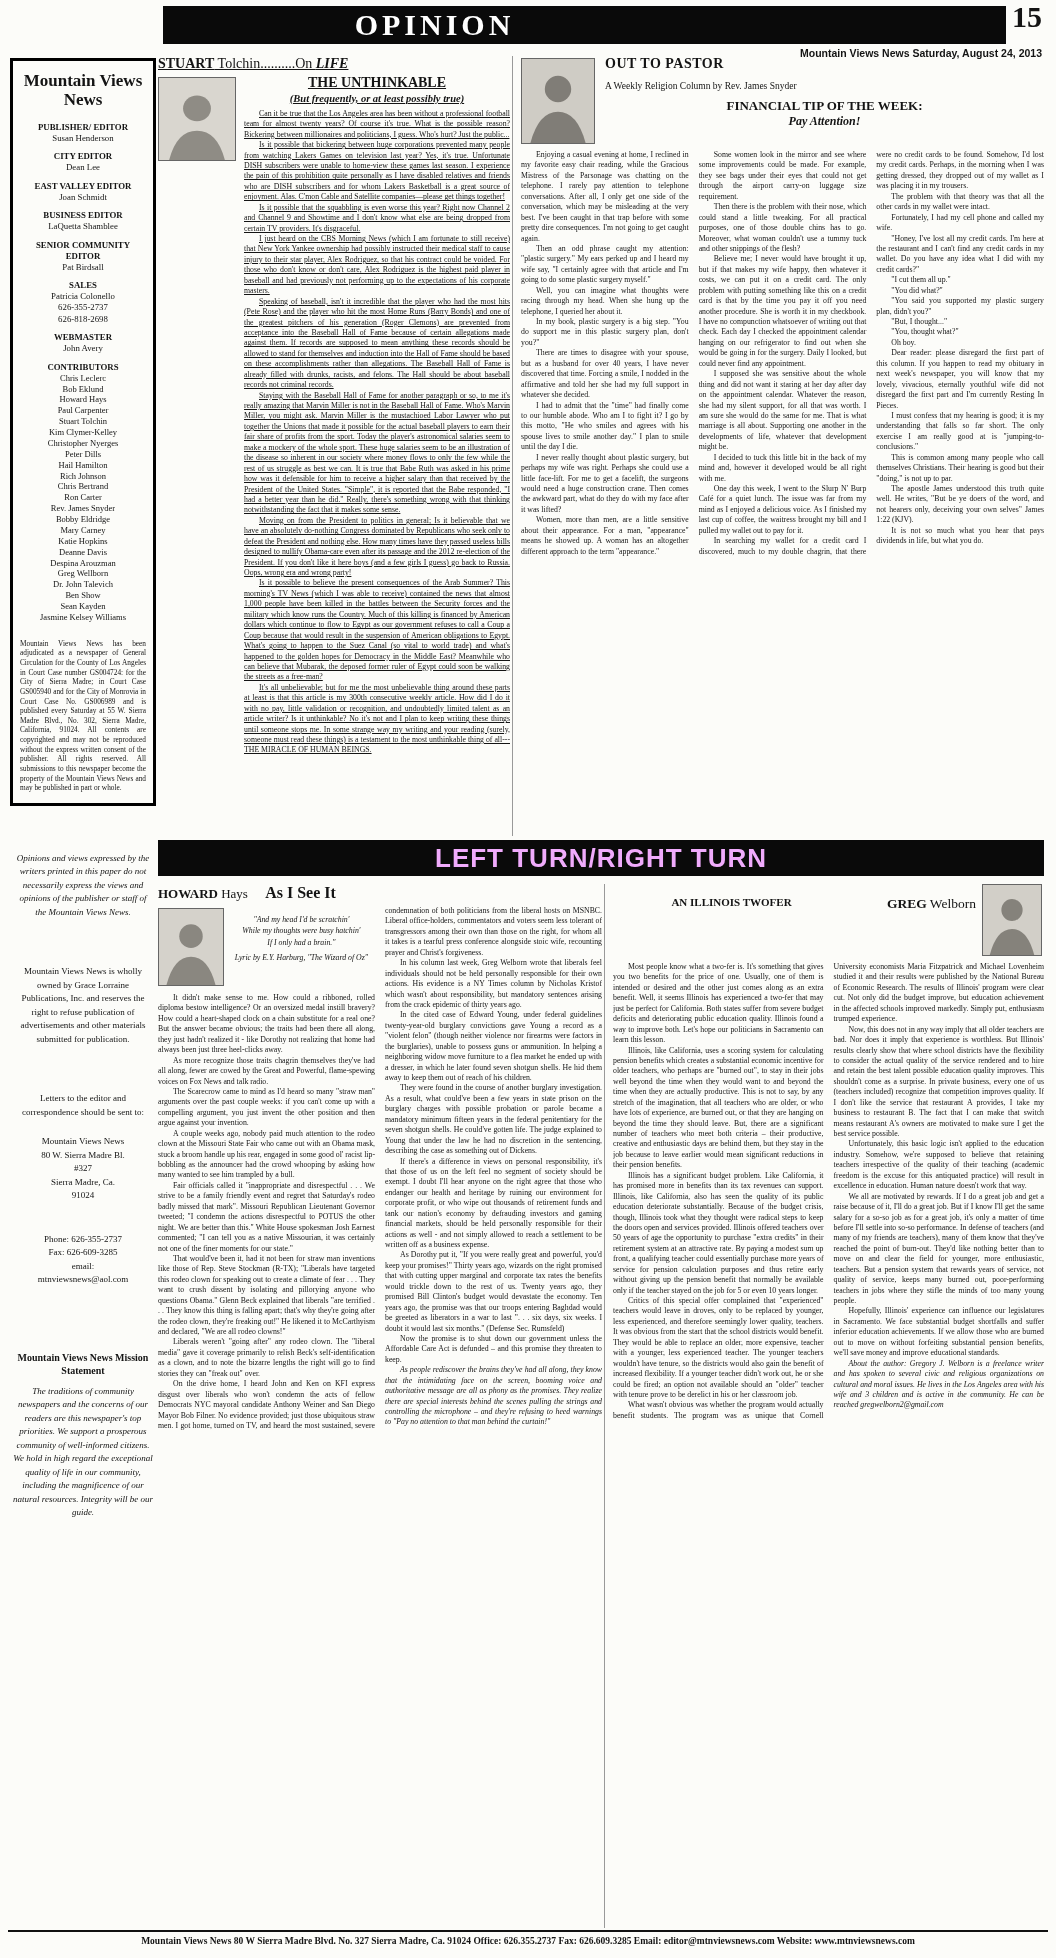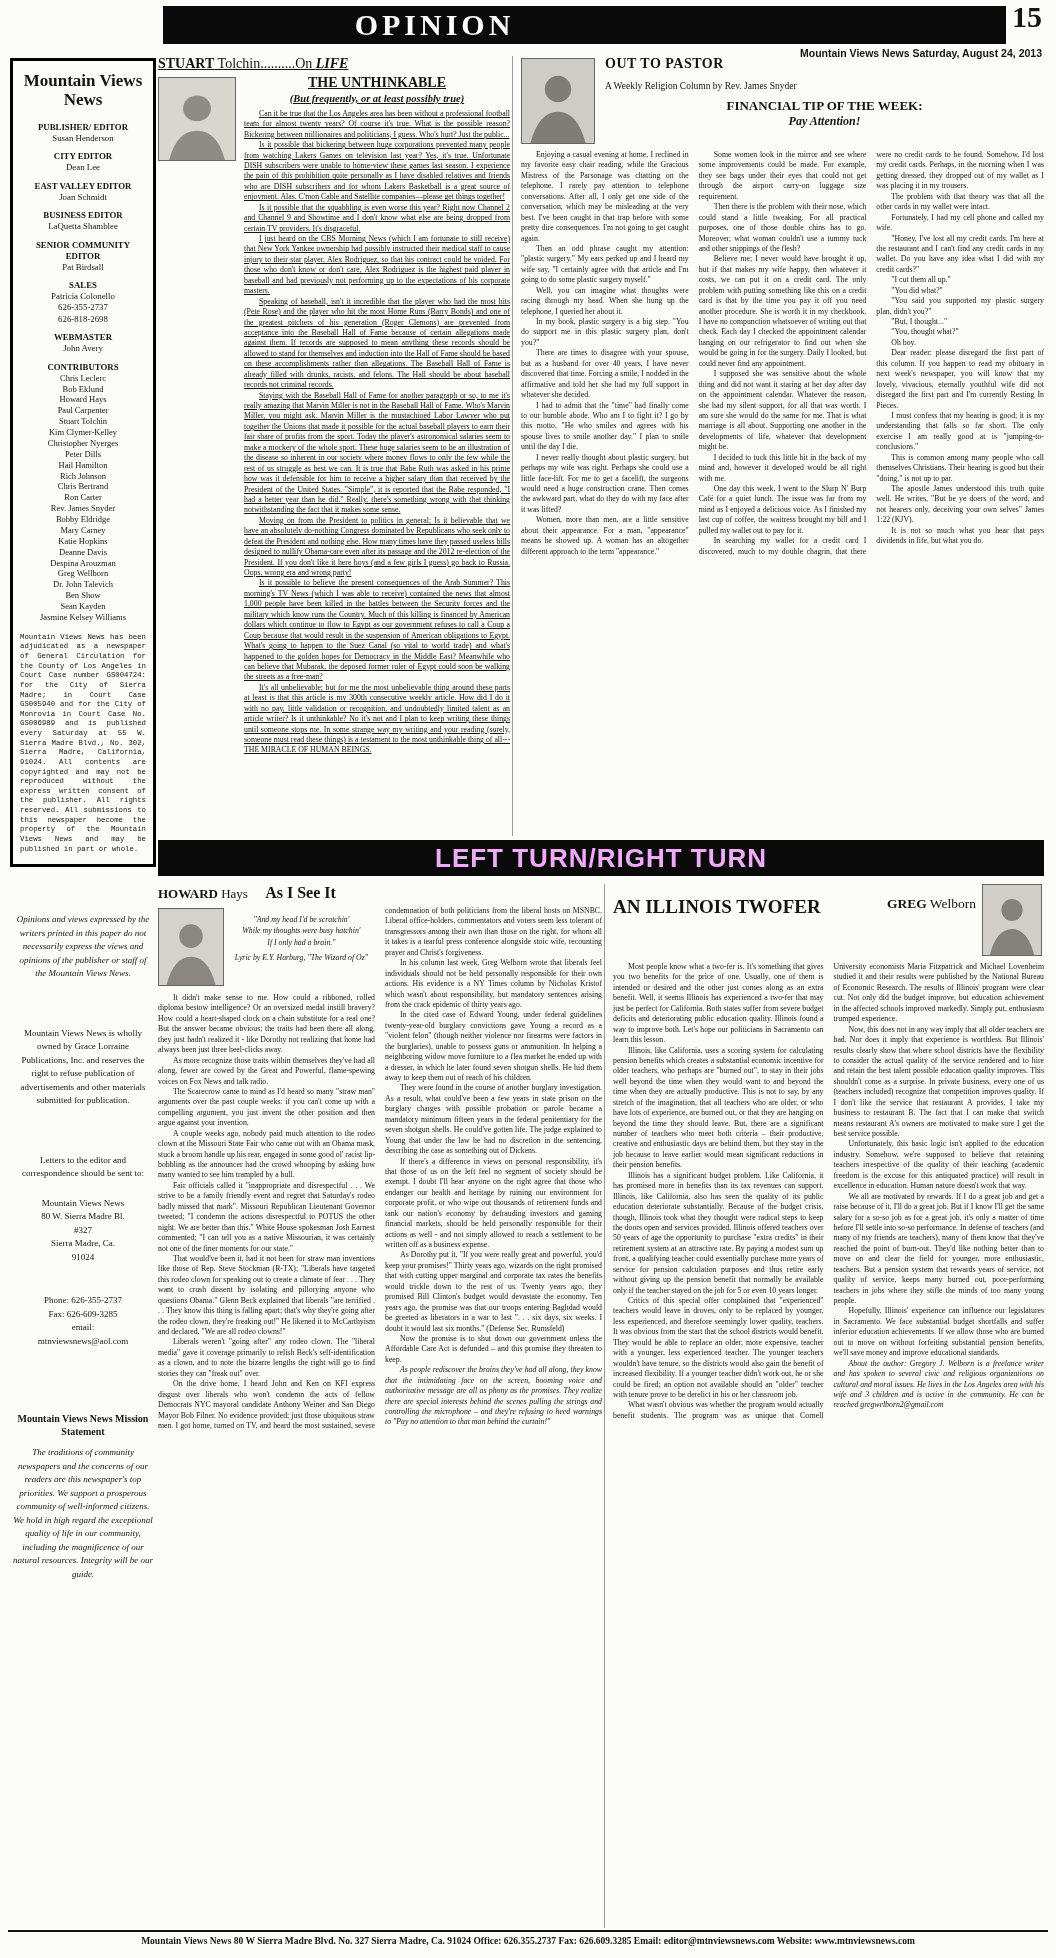--- a/index.html
+++ b/index.html
@@ -18,21 +18,21 @@
   #dateline{position:absolute;right:14px;top:47px;font-size:10.5px;font-weight:bold;
             font-family:"Liberation Sans",sans-serif;}
 
   
   #sidebar{position:absolute;left:10px;top:58px;width:146px;height:1870px;overflow:hidden;}
   .mbox{border:3px solid #000;padding:8px 6px 10px;text-align:center;background:#fcfcf9;}
   .mb-title{font-size:17px;font-weight:bold;line-height:1.12;padding:2px 0 6px;}
   .role{font-size:8.8px;font-weight:bold;margin-top:7px;line-height:1.25;}
   .name{font-size:8.8px;line-height:1.3;}
   .contrib{font-size:8.5px;line-height:1.28;}
-  .legal{font-size:7.3px;line-height:1.32;text-align:justify;margin-top:10px;padding:0 1px;font-family:Liberation Mono, monospace;}
+  .legal{font-size:7.3px;line-height:1.32;text-align:justify;margin-top:16px;padding:0 1px;}
   .side{font-size:9px;line-height:1.5;text-align:center;margin-top:46px;padding:0 3px;}
   .addr{margin-top:16px;}
   .addr div{font-size:9px;line-height:1.5;text-align:center;}
   .contactlines{margin-top:30px;}
   .mission-title{font-size:10px;font-weight:bold;text-align:center;margin-top:64px;line-height:1.3;}
   .mission{font-size:9px;font-style:italic;line-height:1.5;text-align:center;margin-top:8px;padding:0 3px;}
 
   
   .photo{background:#d8d5ce;border:1px solid #666;overflow:hidden;}
   .photo svg{display:block;width:100%;height:100%;}
@@ -73,21 +73,21 @@
   .hays-lead{float:left;width:99%;margin-bottom:5px;}
   .ha-photo{float:left;width:66px;height:78px;margin:2px 6px 2px 0;}
   .epi{font-size:7.8px;font-style:italic;text-align:center;padding-top:8px;line-height:1.45;}
   .epi div:last-child{margin-top:4px;}
   .closing{font-style:italic;}
 
   
   #welborn{position:absolute;left:604px;top:884px;width:440px;height:1044px;overflow:hidden;
            border-left:1px solid #999;padding-left:8px;}
   .we-head{position:relative;height:78px;}
-  .we-title{position:absolute;left:0;top:12px;width:55%;text-align:left;font-weight:bold;font-size:19px;}
+  .we-title{position:absolute;left:0;top:12px;width:55%;text-align:center;font-weight:bold;font-size:11px;}
   .we-byline{position:absolute;right:68px;top:12px;font-size:13.5px;}
   .we-photo{position:absolute;right:2px;top:0;width:60px;height:72px;}
   .cols2w{column-count:2;column-gap:10px;height:956px;overflow:hidden;}
   .cols2w p:last-child{font-style:italic;}
 
   
   #footrule{position:absolute;left:8px;top:1930px;width:1040px;border-top:2px solid #111;}
   #footer{position:absolute;left:0;top:1936px;width:1056px;text-align:center;
           font-size:9.5px;font-weight:bold;}
 </style>
@@ -272,21 +272,21 @@
         <div class="epi">
             <div class="epi-line">"And my head I'd be scratchin'</div>
             <div class="epi-line">While my thoughts were busy hatchin'</div>
             <div class="epi-line">If I only had a brain."</div>
             <div class="epi-line">Lyric by E.Y. Harburg, "The Wizard of Oz"</div>
           </div>
         <div class="clear"></div>
       </div>
       <div>
           <p>It didn't make sense to me.  How could a ribboned, rolled diploma bestow intelligence?  Or an oversized medal instill bravery?  How could a heart-shaped clock on a chain substitute for a real one?  But the answer became obvious; the traits had been there all along, they just hadn't realized it - like Dorothy not realizing that home had always been just three heel-clicks away.</p>
-          <p>As more recognize those traits within themselves they've had all along, fewer are cowed by the Great and Powerful, flame-spewing voices on Fox News and talk radio.</p>
+          <p>As more recognize those traits chagrin themselves they've had all along, fewer are cowed by the Great and Powerful, flame-spewing voices on Fox News and talk radio.</p>
           <p>The Scarecrow came to mind as I'd heard so many "straw man" arguments over the past couple weeks:  if you can't come up with a compelling argument, you just invent the other position and then argue against your invention.</p>
           <p>A couple weeks ago, nobody paid much attention to the rodeo clown at the Missouri State Fair who came out with an Obama mask, stuck a broom handle up his rear, engaged in some good ol' racist lip-bobbling as the announcer had the crowd whooping by asking how many wanted to see him trampled by a bull.</p>
           <p>Fair officials called it "inappropriate and disrespectful . . .  We strive to be a family friendly event and regret that Saturday's rodeo badly missed that mark".  Missouri Republican Lieutenant Governor tweeted; "I condemn the actions disrespectful to POTUS the other night.  We are better than this."  White House spokesman Josh Earnest commented; "I can tell you as a native Missourian, it was certainly not one of the finer moments for our state."</p>
           <p>That would've been it, had it not been for straw man inventions like those of Rep. Steve Stockman (R-TX); "Liberals have targeted this rodeo clown for speaking out to create a climate of fear . . .  They want to crush dissent by isolating and pillorying anyone who questions Obama."  Glenn Beck explained that liberals "are terrified . . .  They know this thing is falling apart; that's why they're going after the rodeo clown, they're freaking out!"  He likened it to McCarthyism and declared, "We are all rodeo clowns!"</p>
           <p>Liberals weren't "going after" any rodeo clown.  The "liberal media" gave it coverage primarily to relish Beck's self-identification as a clown, and to note the bizarre lengths the right will go to find stories they can "freak out" over.</p>
           <p>On the drive home, I heard John and Ken on KFI express disgust over liberals who won't condemn the acts of fellow Democrats NYC mayoral candidate Anthony Weiner and San Diego Mayor Bob Filner.  No evidence provided; just those ubiquitous straw men.  I got home, turned on TV, and heard the most sustained, severe condemnation of both politicians from the liberal hosts on MSNBC.  Liberal office-holders, commentators and voters seem less tolerant of transgressors among their own than those on the right, for whom all it takes is a tearful press conference alongside stoic wife, recounting prayer and Christ's forgiveness.</p>
           <p>In his column last week, Greg Welborn wrote that liberals feel individuals should not be held personally responsible for their own actions.  His evidence is a NY Times column by Nicholas Kristof which wasn't about responsibility, but mandatory sentences arising from the crack epidemic of thirty years ago.</p>
           <p>In the cited case of Edward Young, under federal guidelines twenty-year-old burglary convictions gave Young a record as a "violent felon" (though neither violence nor firearms were factors in the burglaries), unable to possess guns or ammunition.  In helping a neighboring widow move furniture to a flea market he ended up with a dresser, in which he later found seven shotgun shells.  He hid them away to keep them out of reach of his children.</p>
           <p>They were found in the course of another burglary investigation.  As a result, what could've been a few years in state prison on the burglary charges with possible probation or parole became a mandatory minimum fifteen years in the federal penitentiary for the seven shotgun shells.  He could've gotten life.  The judge explained to Young that under the law he had no discretion in the sentencing, describing the case as something out of Dickens.</p>
           <p>If there's a difference in views on personal responsibility, it's that those of us on the left feel no segment of society should be exempt.  I doubt I'll hear anyone on the right agree that those who endanger our health and heritage by ruining our environment for corporate profit, or who wipe out thousands of retirement funds and tank our nation's economy by defrauding investors and gaming financial markets, should be held personally responsible for their actions as well - and not simply allowed to reach a settlement to be written off as a business expense.</p>

